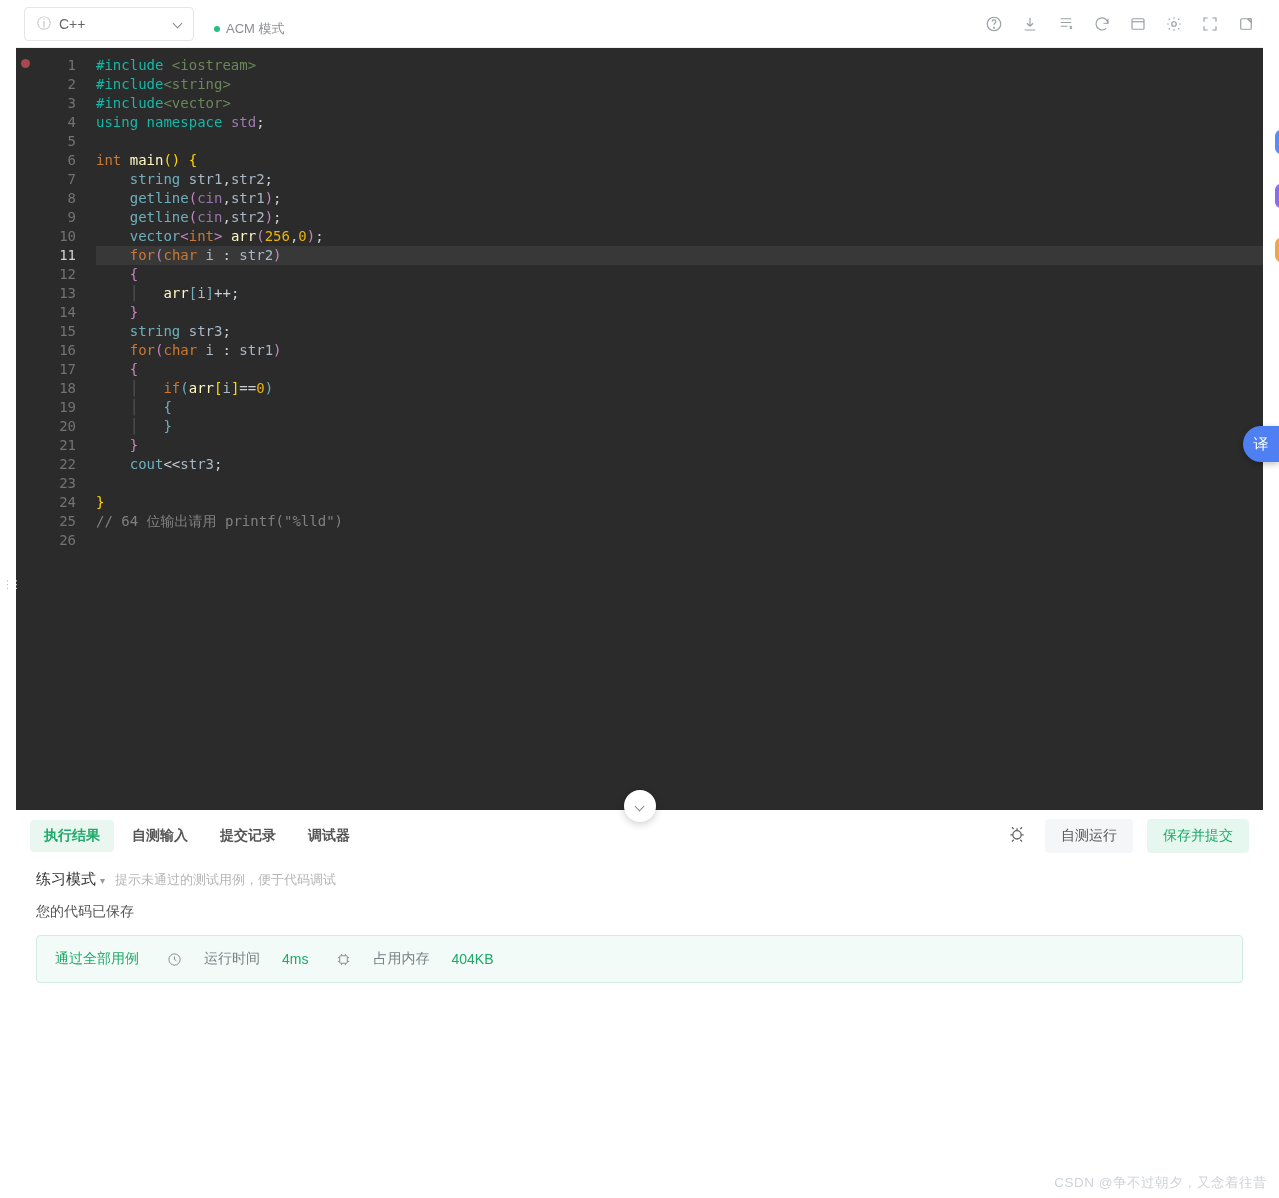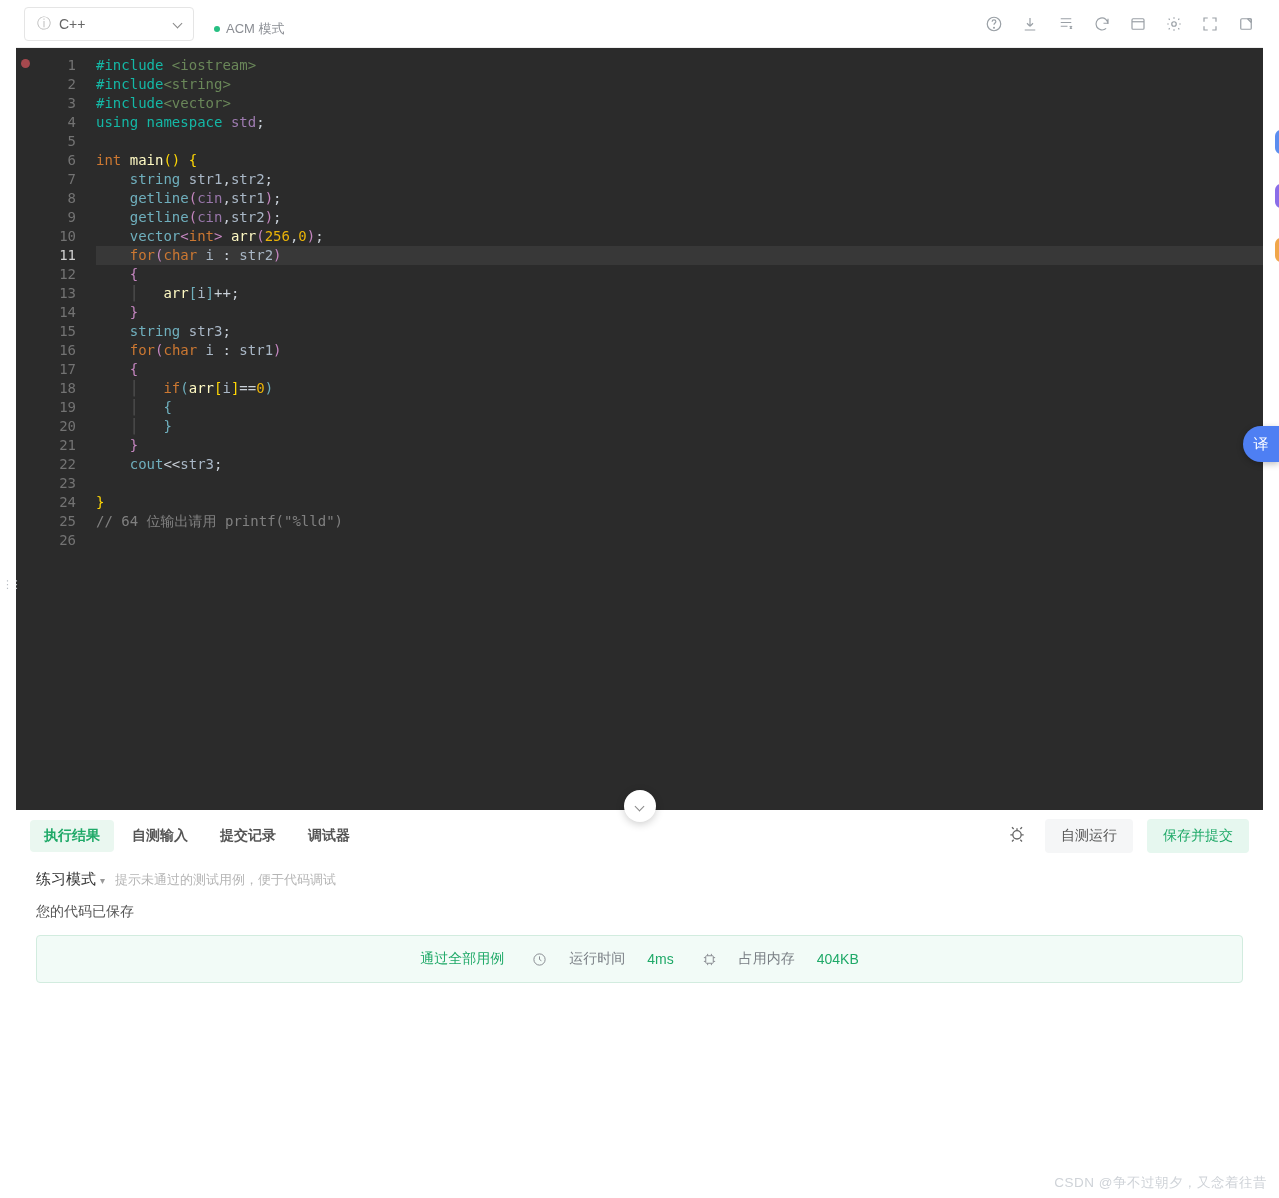--- a/index.html
+++ b/index.html
@@ -44,21 +44,21 @@
 .rtab.active { background:#eaf7f0; color:#1fa968; }
 .result-spacer{flex:1;}
 .bug-ic{ color:#666; cursor:pointer; }
 .btn { height:34px; padding:0 16px; border-radius:4px; font-size:14px; display:inline-flex; align-items:center; cursor:pointer; }
 .btn-outline { background:#f5f6f7; color:#555; margin-left:14px;}
 .btn-primary { background:#e6f7ef; color:#1fa968; margin-left:10px; font-weight:400;}
 .result-body { padding:8px 20px 20px 20px; display:flex; flex-direction:column; gap:14px; }
 .mode-row { display:flex; align-items:center; gap:10px; font-size:15px; color:#333;}
 .mode-row .hint { color:#b5b5b5; font-size:13px; }
 .saved-msg { font-size:14px; color:#555; }
-.pass-panel { border:1px solid #d2ecdf; background:#f2fbf7; border-radius:4px; padding:14px 18px; display:flex; align-items:center; gap:28px; font-size:14px;justify-content:center;}
+.pass-panel { border:1px solid #d2ecdf; background:#f2fbf7; border-radius:4px; padding:14px 18px; display:flex; align-items:center; gap:28px; font-size:14px;}
 .pass-panel .pass-label{ color:#1fa968; }
 .stat { display:flex; align-items:center; gap:22px; color:#7a7f85;}
 .stat .v { color:#1fa968; }
 .watermark { position:absolute; right:12px; bottom:6px; color:#cfd3d8; font-size:13.5px; letter-spacing:.5px;}
 .translate-tab { position:absolute; right:0; top:426px; width:36px; height:36px; background:#4e7ff3; color:#fff; border-radius:18px 0 0 18px; display:flex; align-items:center; justify-content:center; font-size:15px; box-shadow:0 2px 6px rgba(0,0,0,.25);}
 .drag-handle { position:absolute; left:2px; top:578px; color:#b9bec4; font-size:11px; letter-spacing:-2px;}
 .chev { border:solid #888; border-width:0 1.5px 1.5px 0; display:inline-block; padding:3px; transform:rotate(45deg); }
 .sidebar-stubs { position:absolute; right:-2px; top:130px; display:flex; flex-direction:column; gap:30px;}
 .sidebar-stubs div{ width:6px; height:24px; border-radius:6px 0 0 6px; }
 .sidebar-stubs div:nth-child(1){ background:#5b8def;}

